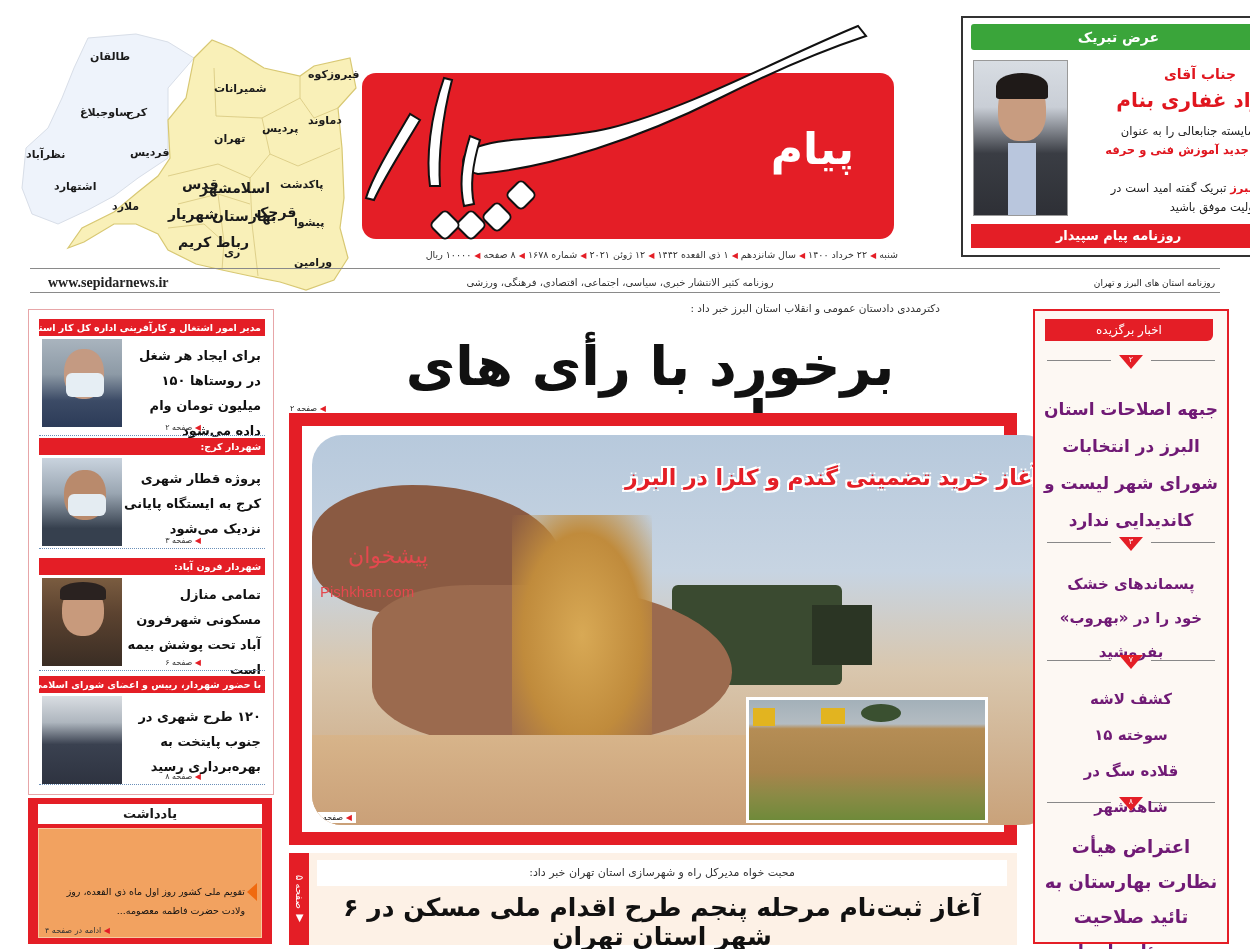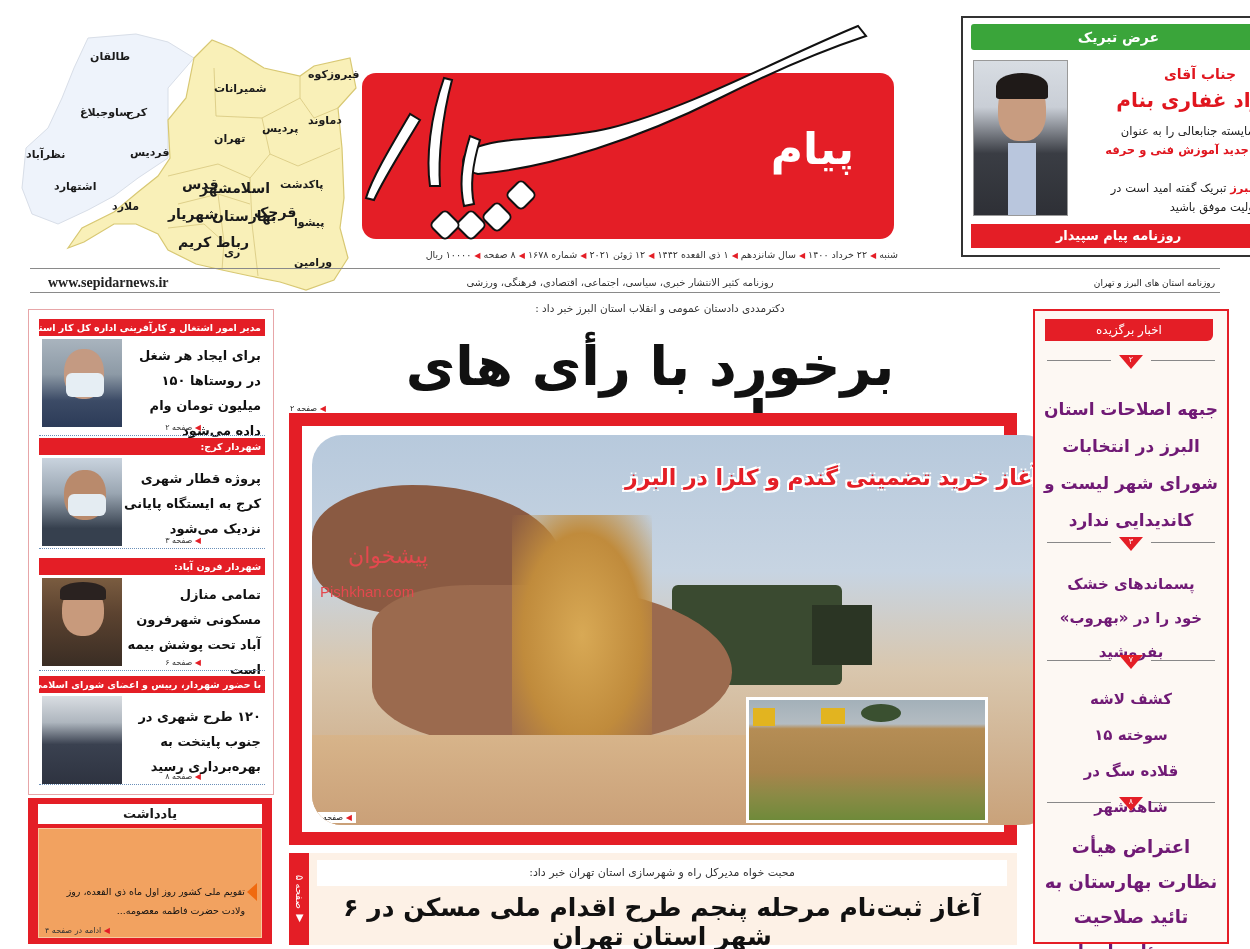--- a/index.html
+++ b/index.html
@@ -166,21 +166,21 @@
   }
   .note .box .p {
     position: absolute; right: 16px; top: 53px; width: 200px; font-size: 9.5px; line-height: 19px;
     text-align: right; color: #111;
   }
   .note .box .more { position: absolute; left: 6px; bottom: 2px; font-size: 8px; color: #333; }
   .note .box .more .tri { color: #e41e26; }
 
   
   .lead-kicker {
-    left: 380px; top: 302px; width: 560px; text-align: center; font-size: 10.5px; color: #333;
+    left: 380px; top: 302px; width: 560px; text-align: right; font-size: 10.5px; color: #333;
   }
   .lead-headline {
     left: 300px; top: 340px; width: 700px; text-align: center;
     font-size: 54px; font-weight: bold; color: #111; line-height: 1;
   }
   .lead-page {
     left: 290px; top: 404px; font-size: 8px; color: #222;
   }
   .lead-page .tri { color: #e41e26; }
 

